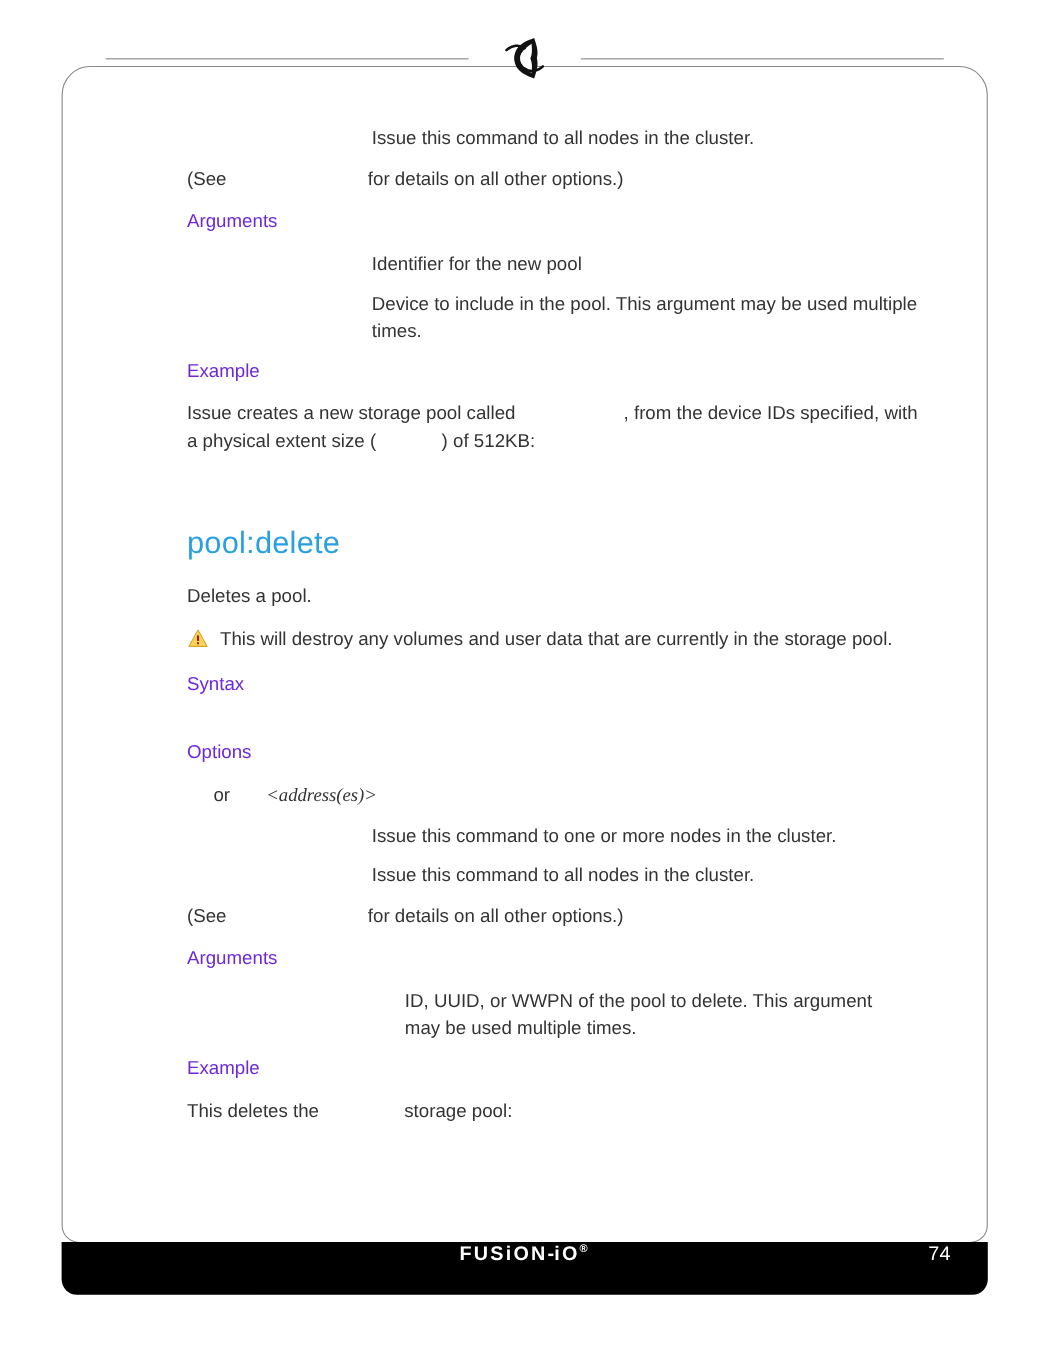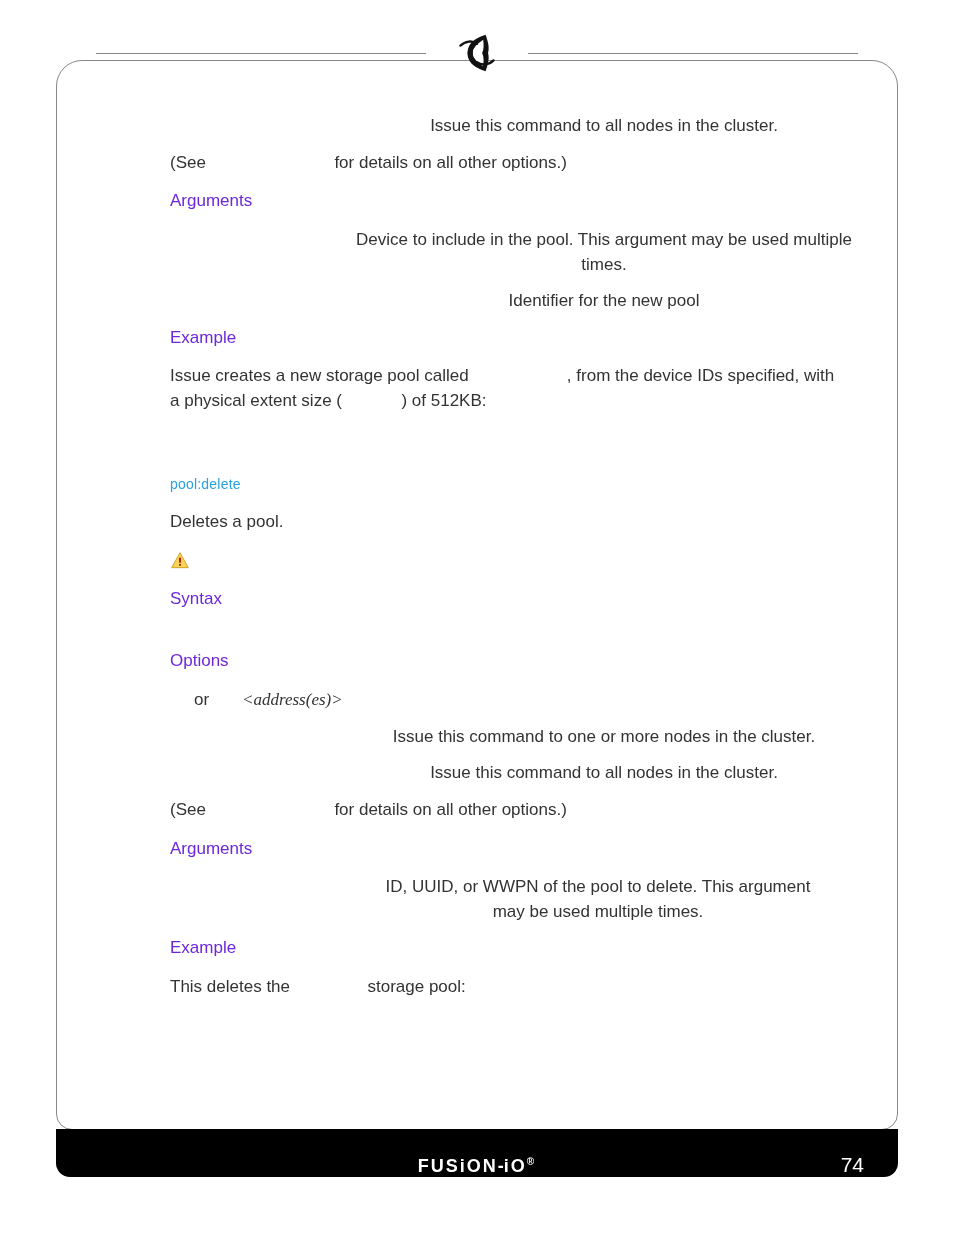--- a/index.html
+++ b/index.html
@@ -10,30 +10,30 @@
   .hline { height: 1px; background: #888; }
   .hline.left  { width: 330px; margin-right: 18px; }
   .hline.right { width: 330px; margin-left: 18px; }
   .hline-gap-l { width: 10px; }
   .logo { width: 46px; height: 46px; }
   .content { position: absolute; left: 170px; top: 114px; width: 700px; color: #333; font-size: 17px; line-height: 1.45; }
   .content p { margin: 0 0 14px 0; }
   .arg-row { display: flex; margin-bottom: 12px; }
   .arg-key { flex: 0 0 168px; }
   .arg-key.longkey { flex: 0 0 198px; }
-  .arg-val { flex: 1; text-align: center; }
+  .arg-val { flex: 1; }
   b, .bold { font-weight: 400; color: #6d28d9; }
   .hsec { margin-top: 10px; margin-bottom: 12px; }
-  .section-title { color: #2aa0e0; font-size: 14px; font-weight: 400; margin-top: 60px; margin-bottom: 16px; letter-spacing: 0.2px; font-family: "Myriad Pro", "Segoe UI", Arial, sans-serif; }
+  .section-title { color: #2aa0e0; font-size: 28px; font-weight: 400; margin-top: 60px; margin-bottom: 16px; letter-spacing: 0.2px; font-family: "Myriad Pro", "Segoe UI", Arial, sans-serif; }
   .warn-row { display: flex; align-items: flex-start; gap: 10px; margin-bottom: 16px; }
   .warn-icon { width: 20px; height: 20px; flex: 0 0 20px; margin-top: 2px; }
   .invis { color: transparent; }
-  .footer { position: absolute; left: 56px; width: 842px; bottom: 58px; height: 48px; background: #000; border-bottom-left-radius: 14px; border-bottom-right-radius: 14px; display: flex; align-items: flex-end; justify-content: center; color: #fff; }
+  .footer { position: absolute; left: 56px; width: 842px; bottom: 58px; height: 48px; background: #000; border-bottom-left-radius: 14px; border-bottom-right-radius: 14px; display: flex; align-items: flex-start; justify-content: center; color: #fff; }
   .footer .brand { font-family: Arial, sans-serif; font-weight: 700; letter-spacing: 2px; font-size: 18px; text-transform: uppercase; }
-  .footer .pgnum { position: absolute; right: 34px; color: #fff; font-size: 21px; }
+  .footer .pgnum { position: absolute; right: 34px; color: #fff; font-size: 18px; }
   .ital { font-style: italic; font-family: Liberation Serif, serif; }
 </style>
 </head>
 <body>
 
 <div class="page">
   <div class="frame"></div>
 
   <div class="header-logo-wrap">
     <div class="hline left"></div>
@@ -62,44 +62,45 @@
     <p>
       <span>(See</span>
       <span class="invis">xxxxxxxxxxxxxx</span>
       <span>for details on all other options.)</span>
     </p>
 
     <p class="bold hsec">Arguments</p>
 
     <div class="arg-row">
       <div class="arg-key"></div>
-      <div class="arg-val">Device to include in the pool. This argument may be used multiple times.</div>
+      <div class="arg-val">Identifier for the new pool</div>
     </div>
     <div class="arg-row">
       <div class="arg-key"></div>
-      <div class="arg-val">Identifier for the new pool</div>
+      <div class="arg-val">Device to include in the pool. This argument may be used multiple times.</div>
     </div>
 
     <p class="bold hsec">Example</p>
 
     <p style="max-width:670px;">
       <span>Issue creates a new storage pool called</span>
       <span class="invis">xxxxxxxxxxx</span><span>, from the device IDs specified, with a physical extent size (</span><span class="invis">xxxxxxx</span><span>) of 512KB:</span>
     </p>
 
     <h3 class="section-title">pool:delete</h3>
 
     <p>Deletes a pool.</p>
 
     <div class="warn-row">
       <svg class="warn-icon" viewBox="0 0 24 24">
         <path d="M12 2 L22 20 L2 20 Z" fill="#f7d358" stroke="#c79810" stroke-width="1"></path>
         <rect x="11" y="8" width="2" height="6" fill="#a00"></rect>
         <rect x="11" y="15.5" width="2" height="2.2" fill="#a00"></rect>
       </svg>
+      <div>This will destroy any volumes and user data that are currently in the storage pool.</div>
     </div>
 
     <p class="bold hsec">Syntax</p>
     <div style="height:24px;"></div>
 
     <p class="bold hsec">Options</p>
 
     <div class="arg-row" style="margin-left:24px;">
       <div style="flex:0 0 48px;">or</div>
       <div class="ital">&lt;address(es)&gt;</div>

